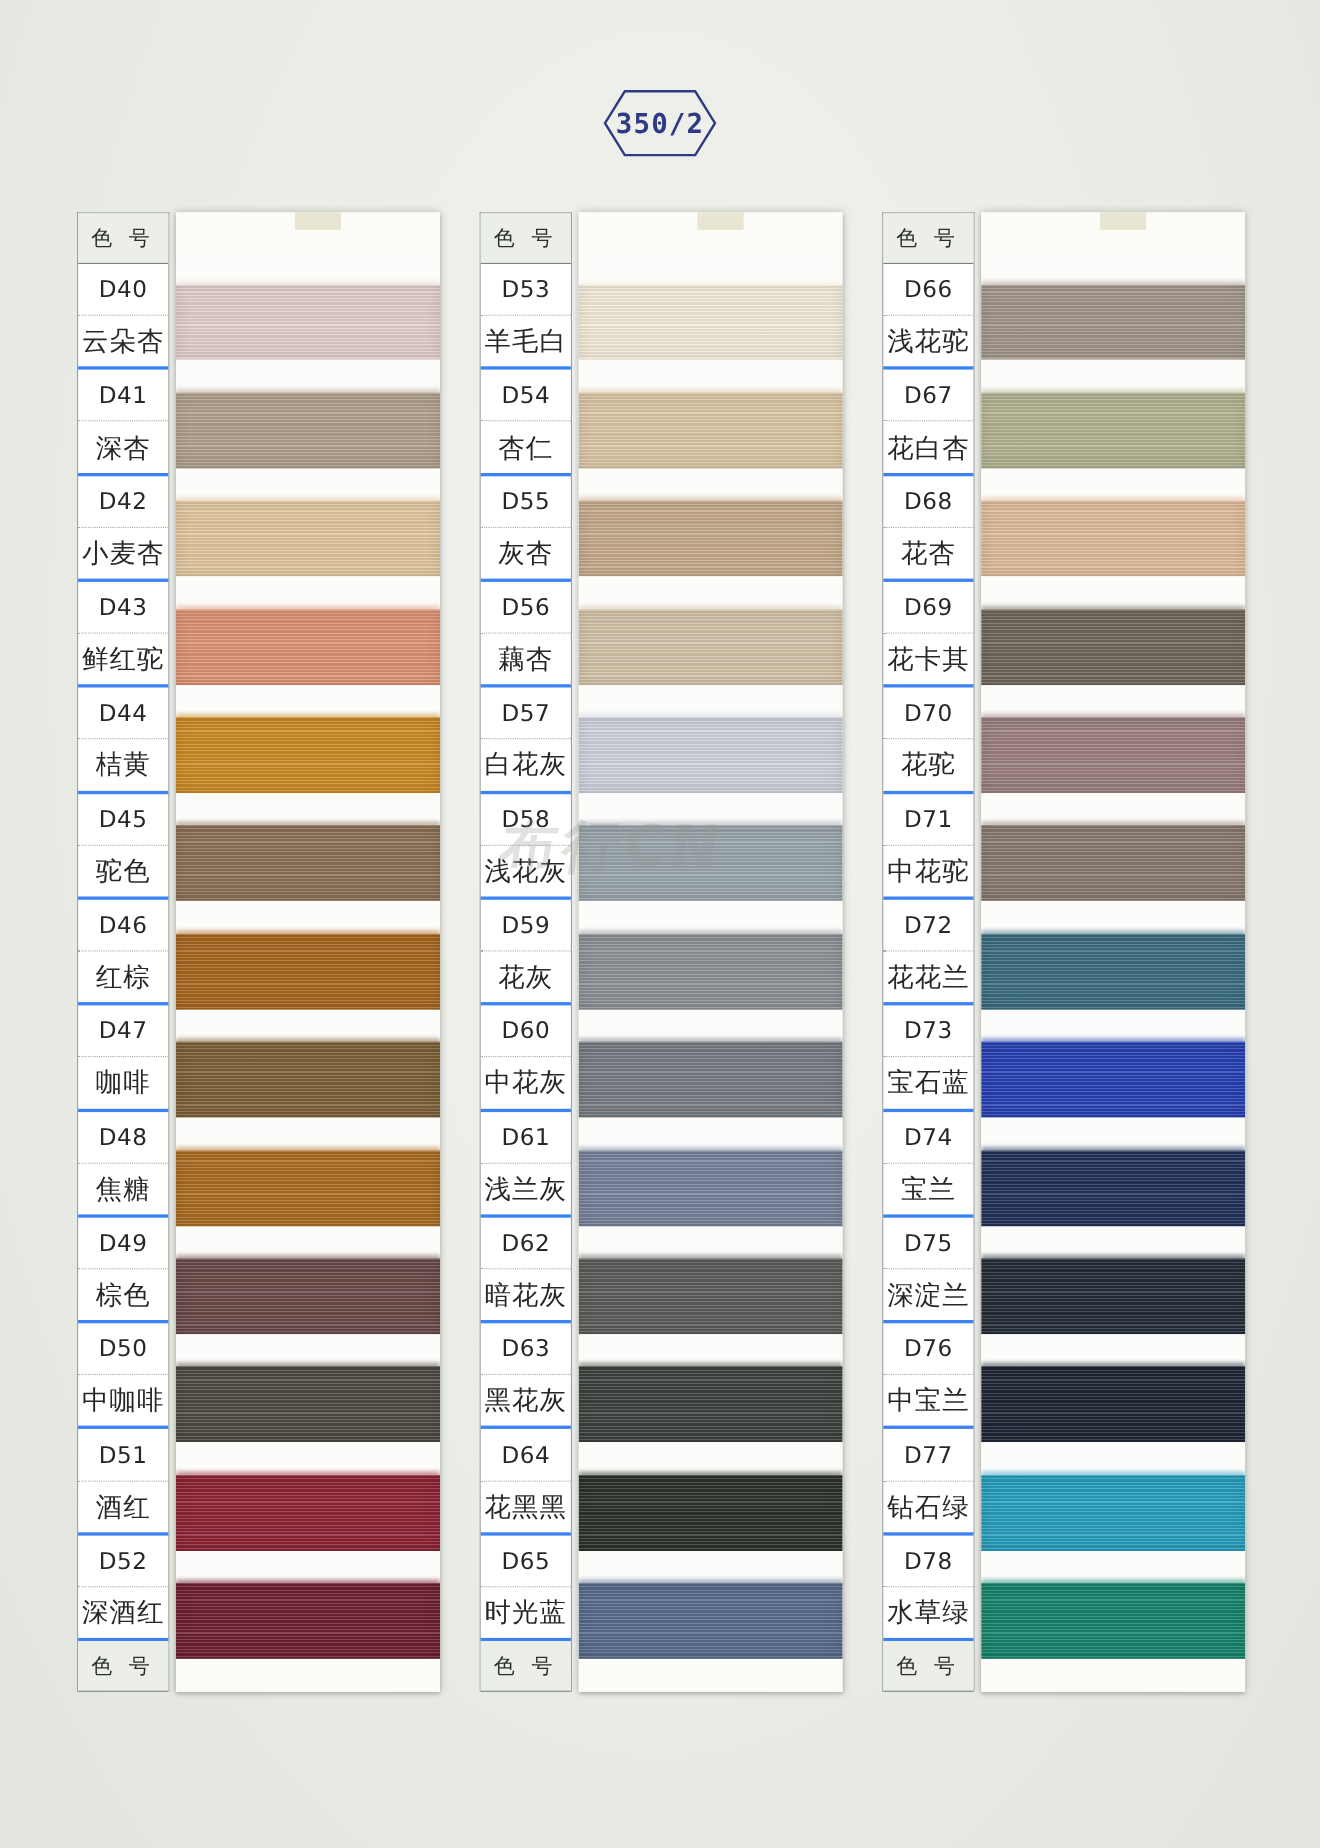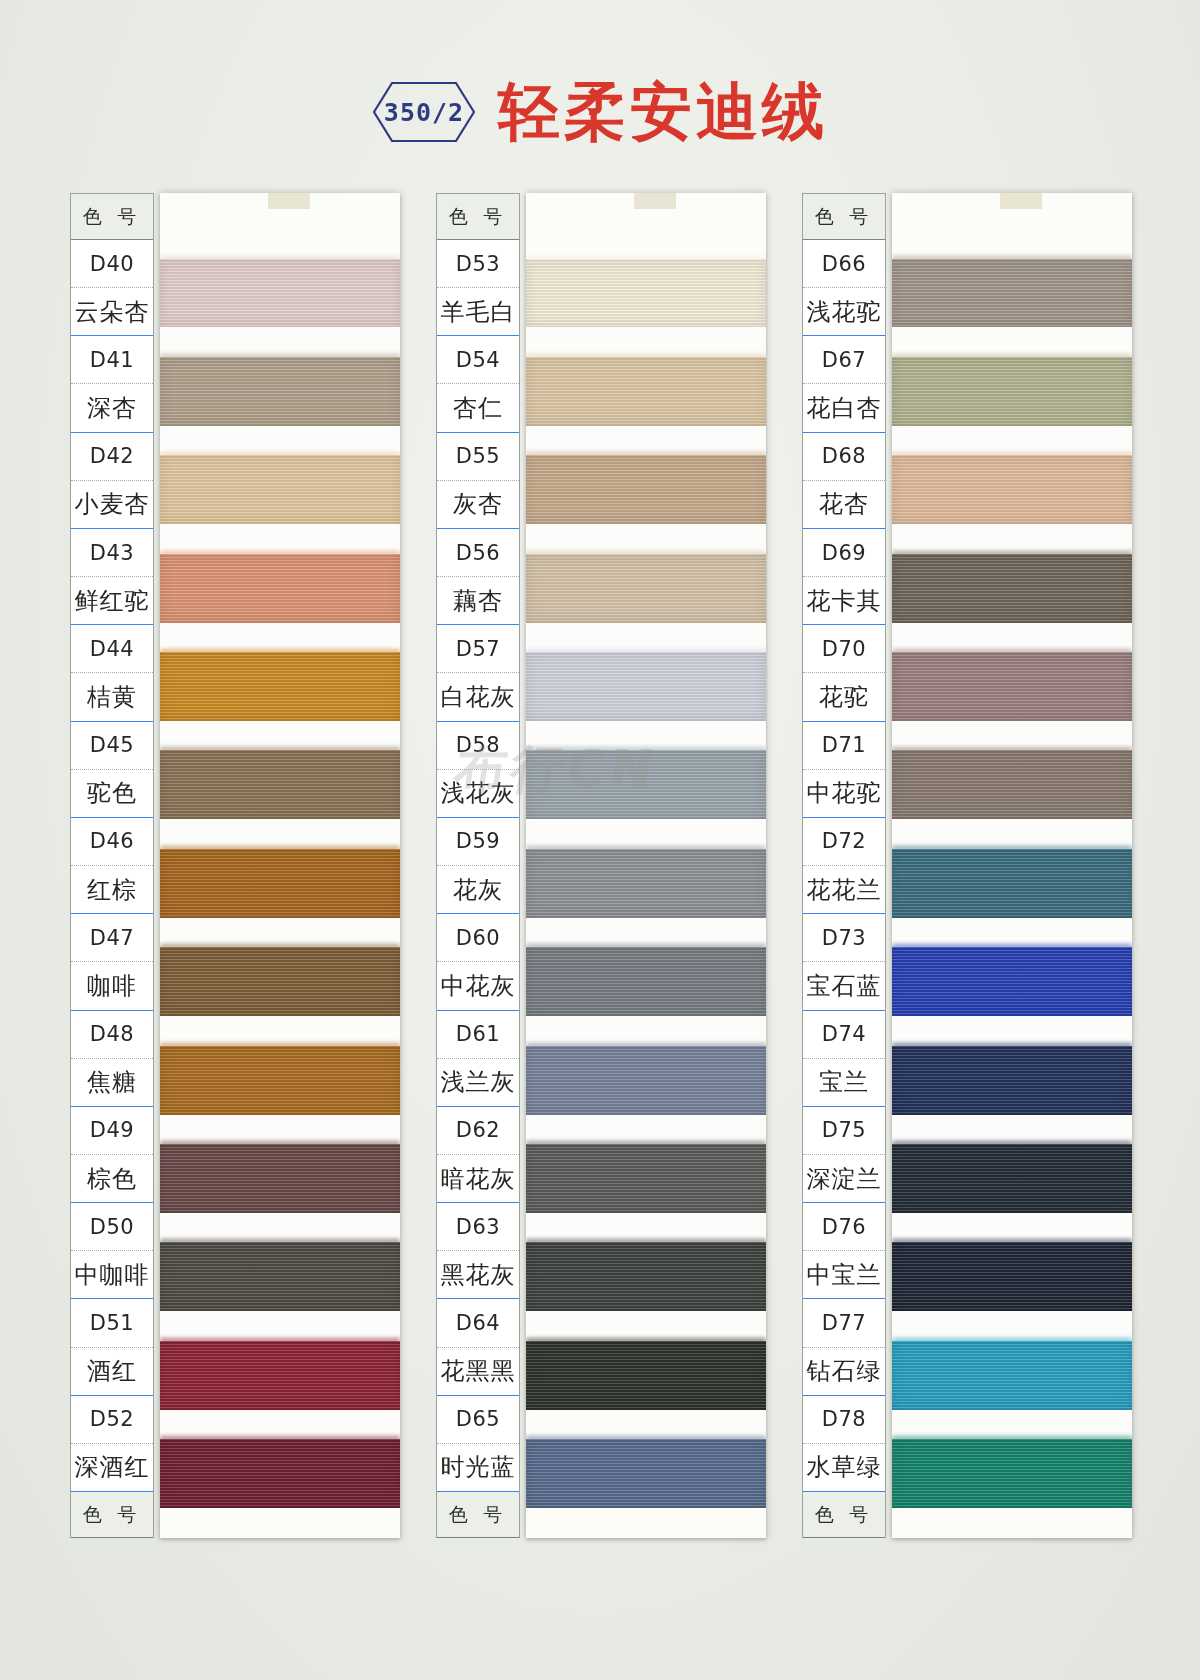--- a/index.html
+++ b/index.html
@@ -71,21 +71,21 @@
     flex:0 0 46px;
     display:flex;align-items:center;justify-content:center;
     font-size:19px;color:#2b2f2b;letter-spacing:5px;
     border-bottom:1px solid #7d837d;
     box-sizing:border-box;
     background:#eceee8;
   }
   .pair{
     flex:1 1 0;
     display:flex;flex-direction:column;
-    border-bottom:1px solid #3b82f6;
+    border-bottom:3px solid #3b82f6;
     box-sizing:border-box;
   }
   .pair .code{
     flex:1 1 0;display:flex;align-items:center;justify-content:center;
     font-size:21px;color:#252925;letter-spacing:.5px;
     border-bottom:1px dotted #a6aca6;
     box-sizing:border-box;
     font-family:"DejaVu Sans","Liberation Sans",sans-serif;
   }
   .pair .name{
@@ -161,21 +161,20 @@
 
 <div class="sheet">
 
   <div class="header">
     <div class="badge">
       <svg width="104" height="62" viewBox="0 0 104 62">
         <polygon points="20,2 84,2 102,31 84,60 20,60 2,31" fill="none" stroke="#2e3b84" stroke-width="2.2"></polygon>
       </svg>
       <span class="badge-text">350/2</span>
     </div>
-    <div class="title-red">轻柔安迪绒</div>
   </div>
 
   <div class="columns" id="columns">
       <div class="column">
         <div class="rail">
           <div class="cap">色 号</div>
           <div class="pair">
             <div class="code">D40</div>
             <div class="name">云朵杏</div>
           </div>

